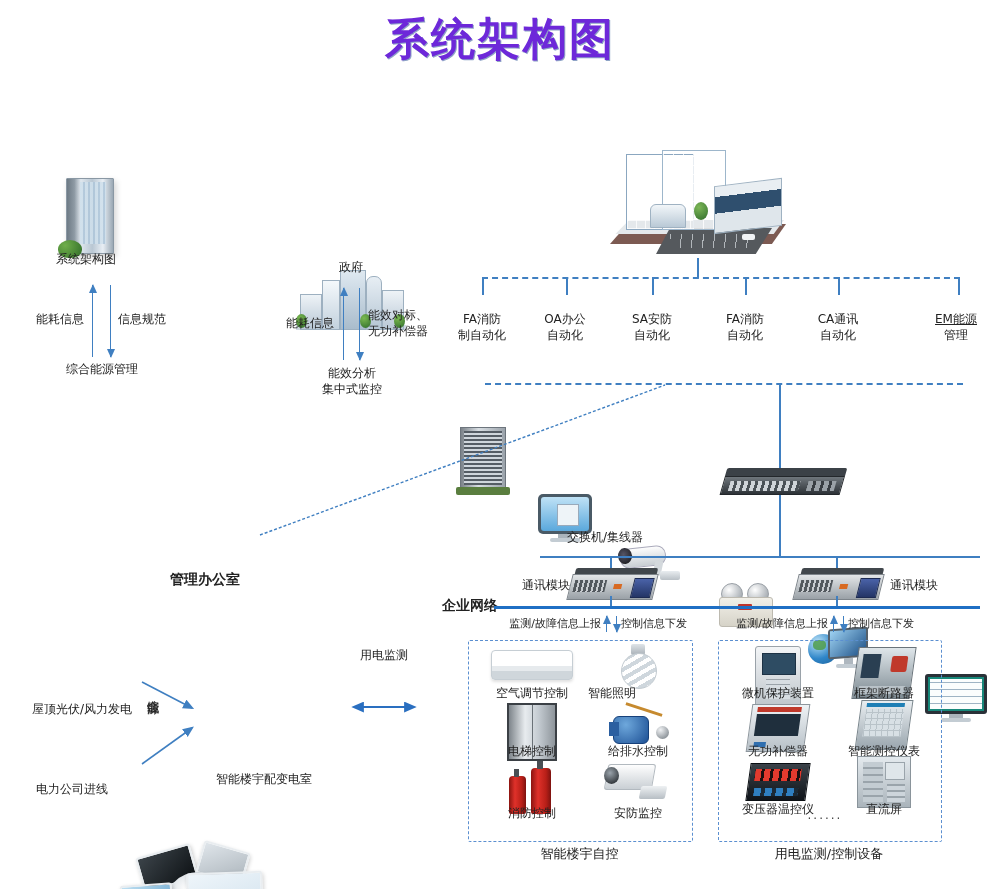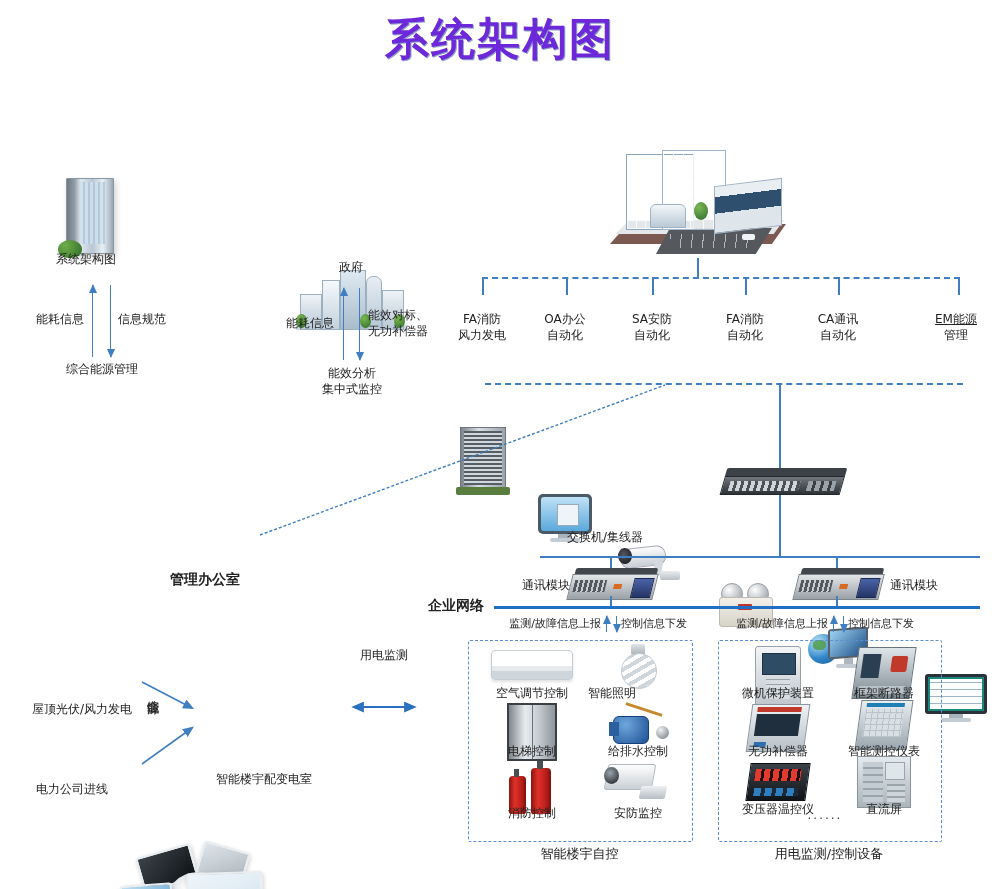--- a/index.html
+++ b/index.html
@@ -320,21 +320,21 @@
 <div class="abs vline2" style="left:838px;top:277px;height:18px;"></div>
 <div class="abs vline2" style="left:958px;top:277px;height:18px;"></div>
 
 <div class="abs ico" style="left:460px;top:287px;">
   <div class="tower">
       <i></i>
       <div class="base"></div>
     </div>
 </div>
 <div class="abs lbl" style="left:440px;top:312px;width:84px;">FA消防</div>
-<div class="abs lbl" style="left:440px;top:328px;width:84px;">风力发电</div>
+<div class="abs lbl" style="left:440px;top:328px;width:84px;">制自动化</div>
 
 <div class="abs ico" style="left:538px;top:292px;">
   <div class="mon">
       <div class="scr">
         <i></i>
       </div>
       <div class="stand"></div>
       <div class="foot"></div>
     </div>
 </div>
@@ -435,21 +435,21 @@
       <div class="ports"></div>
       <div class="led"></div>
       <div class="blue"></div>
     </div>
 </div>
 <div class="abs lbl" style="left:890px;top:578px;width:80px;text-align:left;">通讯模块</div>
 
 <div class="abs vline2" style="left:610px;top:596px;height:12px;"></div>
 <div class="abs vline2" style="left:836px;top:596px;height:12px;"></div>
 
-<div class="abs lbl bold" style="left:428px;top:598px;width:70px;font-size:14px;text-align:left;">企业网络</div>
+<div class="abs lbl bold" style="left:428px;top:598px;width:70px;font-size:14px;text-align:right;">企业网络</div>
 <div class="abs thickbar" style="left:494px;top:606px;width:486px;"></div>
 
 <div class="abs lbl" style="left:483px;top:616px;width:118px;text-align:right;font-size:11px;">监测/故障信息上报</div>
 <div class="abs vline arrow-up" style="left:606px;top:616px;height:16px;"></div>
 <div class="abs vline arrow-dn" style="left:616px;top:616px;height:16px;"></div>
 <div class="abs lbl" style="left:621px;top:616px;width:104px;text-align:left;font-size:11px;">控制信息下发</div>
 
 <div class="abs lbl" style="left:710px;top:616px;width:118px;text-align:right;font-size:11px;">监测/故障信息上报</div>
 <div class="abs vline arrow-up" style="left:833px;top:616px;height:16px;"></div>
 <div class="abs vline arrow-dn" style="left:843px;top:616px;height:16px;"></div>

